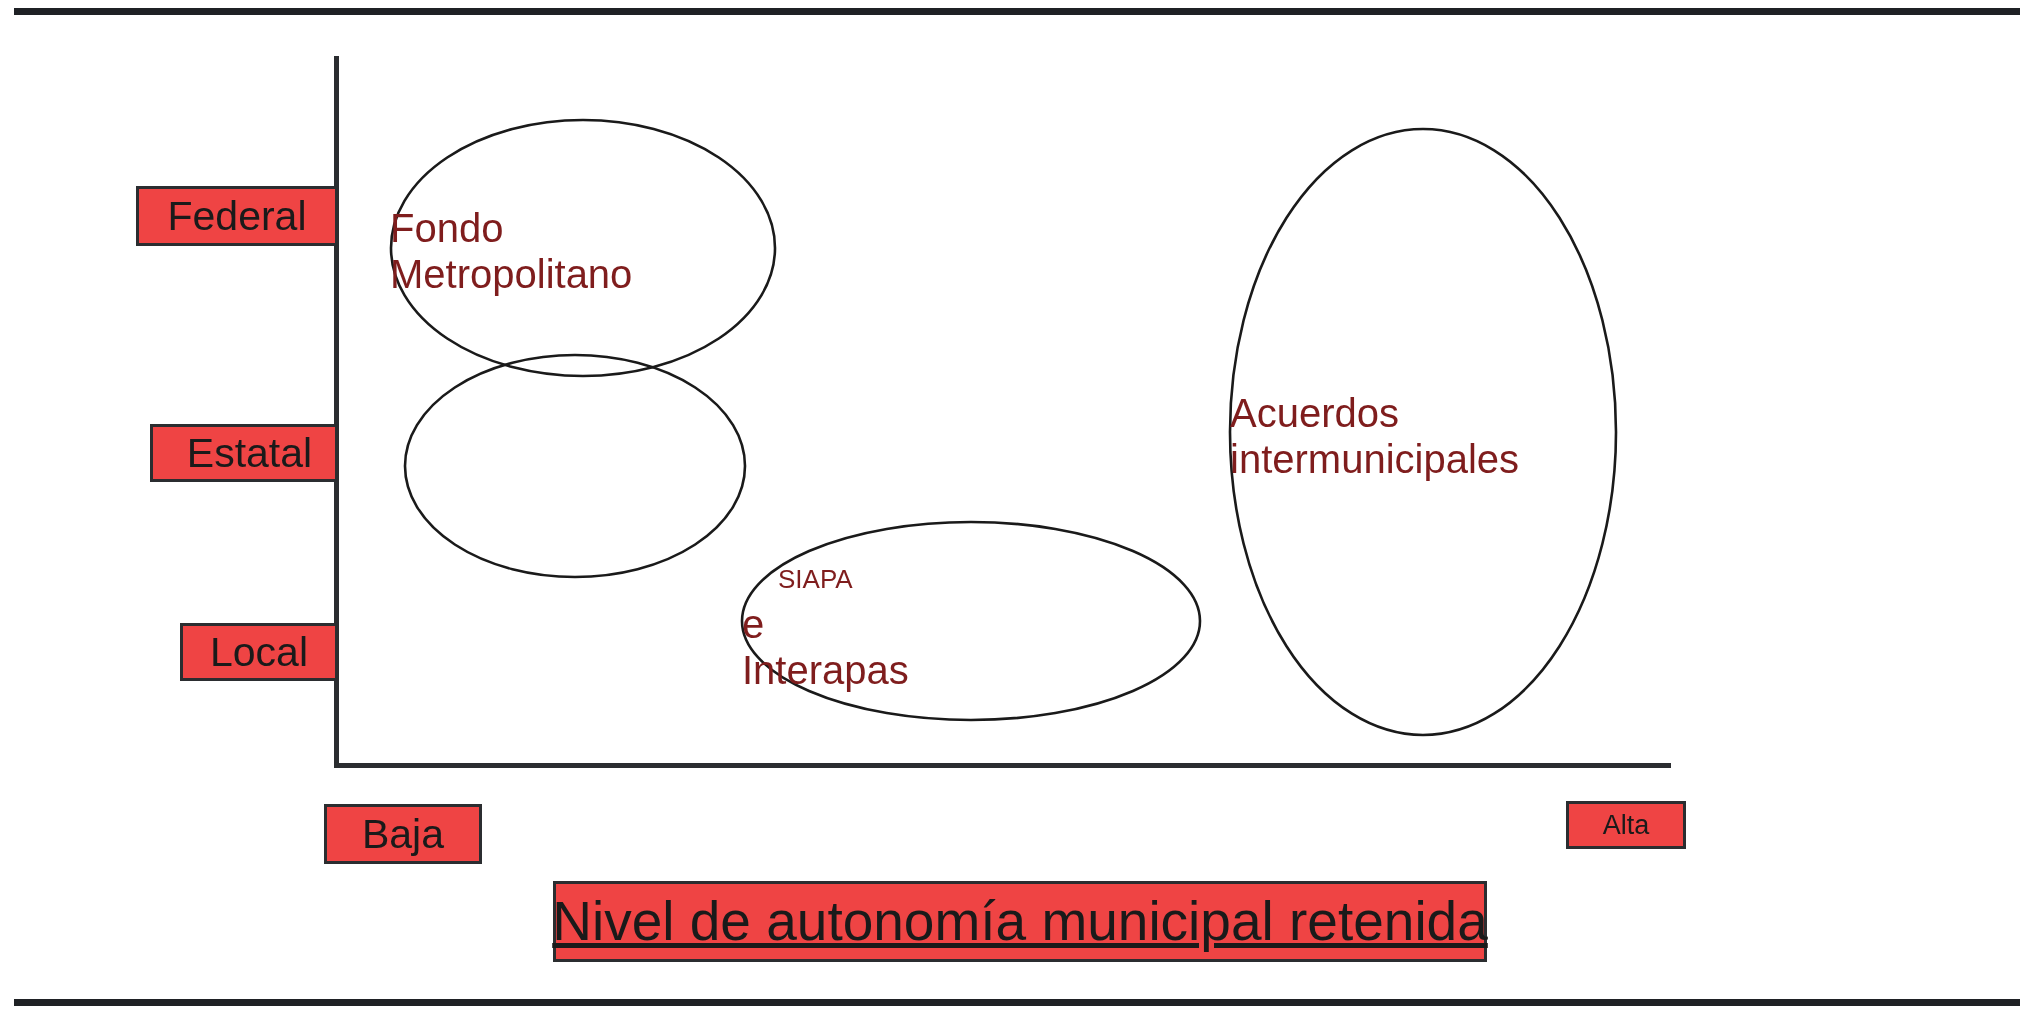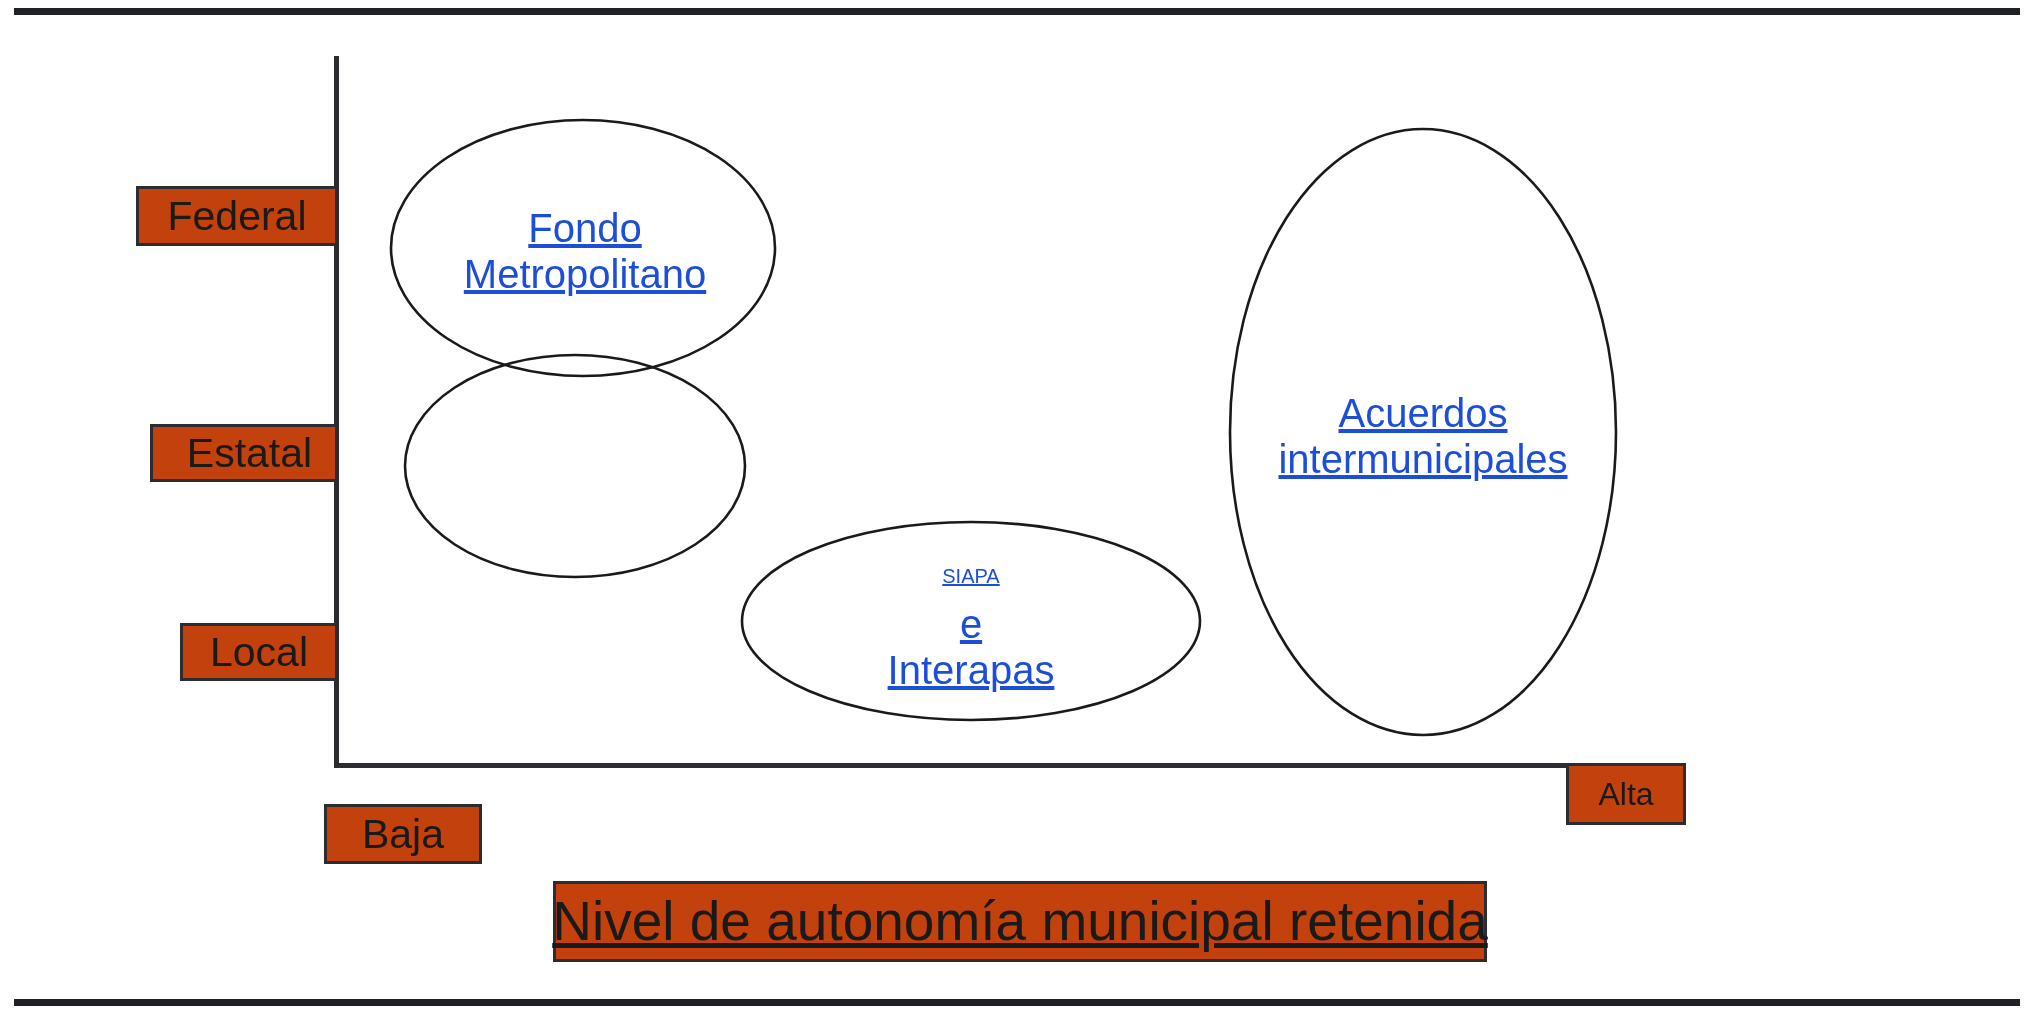--- a/index.html
+++ b/index.html
@@ -45,37 +45,37 @@
     width: 1337px;
     height: 5px;
     background: #2b2d30;
   }
 
   
   .label-box {
     position: absolute;
     box-sizing: border-box;
     border: 3px solid #2b2d30;
-    background: #c2410c;
+    background: #ef4444;
     display: flex;
     align-items: center;
     justify-content: center;
     line-height: 1;
     white-space: nowrap;
     color: #1a1a1a;
   }
 
   
   #box-federal { left: 136px; top: 186px;  width: 202px; height: 60px;  font-size: 41px; }
   #box-estatal { left: 150px; top: 424px;  width: 188px; height: 58px;  font-size: 41px; padding-left: 11px; }
   #box-local   { left: 180px; top: 623px;  width: 158px; height: 58px;  font-size: 41px; }
 
   
   #box-baja { left: 324px;  top: 804px; width: 158px; height: 60px; font-size: 41px; }
-  #box-alta { left: 1566px; top: 763px; width: 120px; height: 62px; font-size: 32px; }
+  #box-alta { left: 1566px; top: 801px; width: 120px; height: 48px; font-size: 27px; }
 
   
   #box-axis-title {
     left: 553px; top: 881px; width: 934px; height: 81px; font-size: 55px; text-decoration: underline;
   }
 
   
   .ellipse-svg {
     position: absolute;
     left: 0;
@@ -85,37 +85,35 @@
     pointer-events: none;
   }
   .ellipse-svg ellipse {
     fill: none;
     stroke: #1a1a1a;
     stroke-width: 2.6;
   }
 
   .ellipse-label {
     position: absolute;
-    text-align: center;
     line-height: 1.14;
     white-space: pre-line;
-    color: #1d4ed8;
-    text-decoration: underline;
+    color: #7f1d1d;
   }
   #lbl-fondo {
     left: 390px; top: 206px; width: 390px;
     font-size: 40px;
   }
   #lbl-sadm {
     left: 405px; top: 450px; width: 340px;
     font-size: 25px;
   }
   #lbl-siapa-small {
-    left: 742px; top: 565px; width: 458px;
-    font-size: 20px;
+    left: 778px; top: 565px; width: 458px;
+    font-size: 26px;
   }
   #lbl-siapa-big {
     left: 742px; top: 602px; width: 458px;
     font-size: 40px;
   }
   #lbl-acuerdos {
     left: 1230px; top: 391px; width: 386px;
     font-size: 40px;
   }
 </style>

